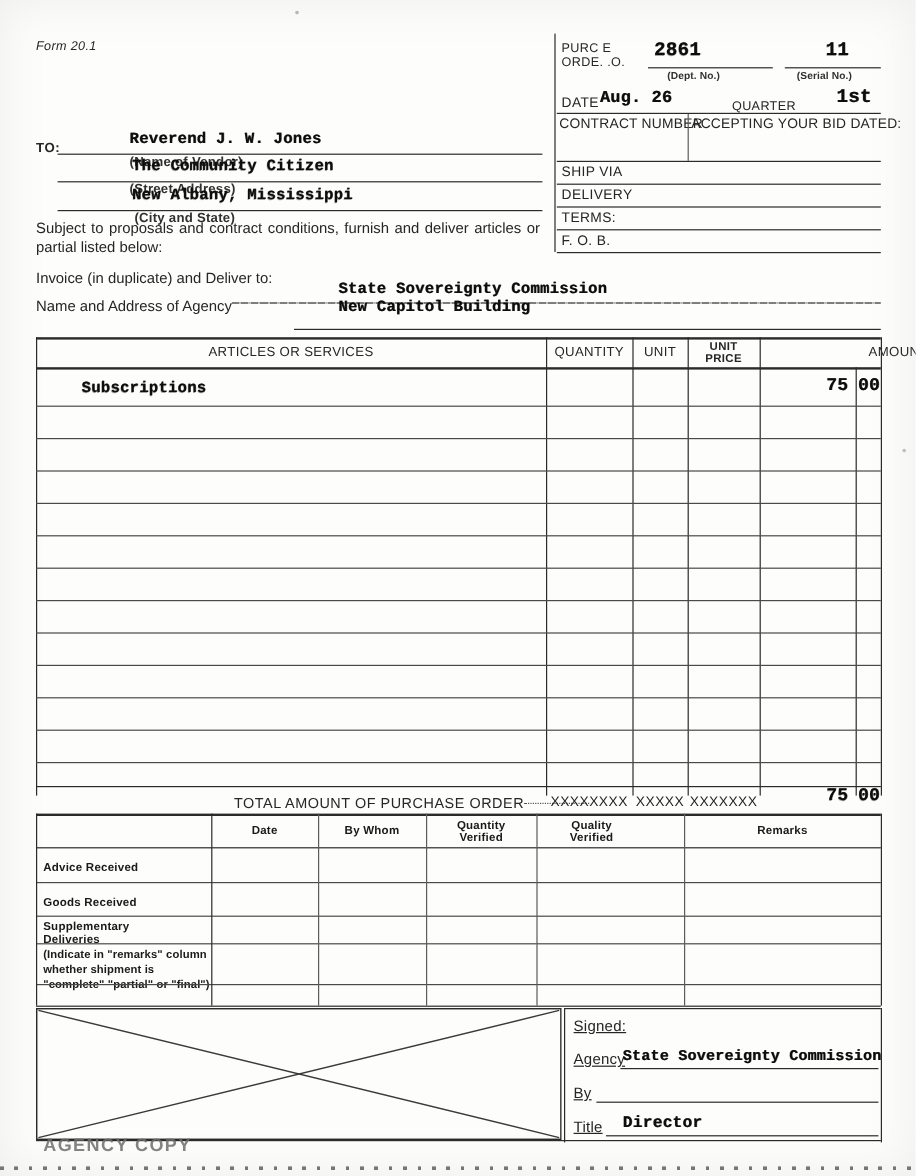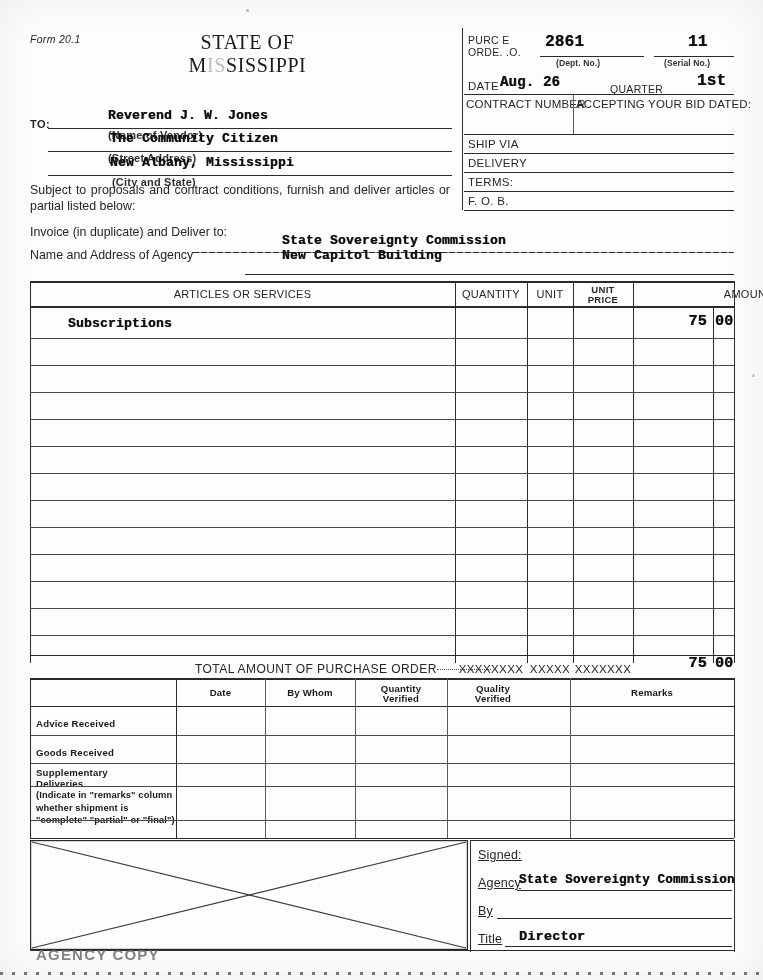--- a/index.html
+++ b/index.html
@@ -116,21 +116,20 @@
 </head>
 <body>
 
 <div class="page">
 
   <div class="speck" id="top-speck"></div>
   <div class="speck" id="right-speck"></div>
 
   <div class="abs printed" id="form-no">Form 20.1</div>
 
-  <div class="abs" id="state-title"><span>STATE OF M</span><span class="faded">IS</span><span>SISSIPPI</span></div>
 
 
 
   <div class="abs printed" id="to-label">TO:</div>
 
   <div class="abs typed vend-typed" style="left:108px;top:108px;">Reverend J. W. Jones</div>
   <div class="rule vend-line" style="top:128px;"></div>
   <div class="abs printed vend-cap" style="left:108px;top:129px;">(Name of Vendor)</div>
 
   <div class="abs typed vend-typed" style="left:110px;top:131px;">The Community Citizen</div>

